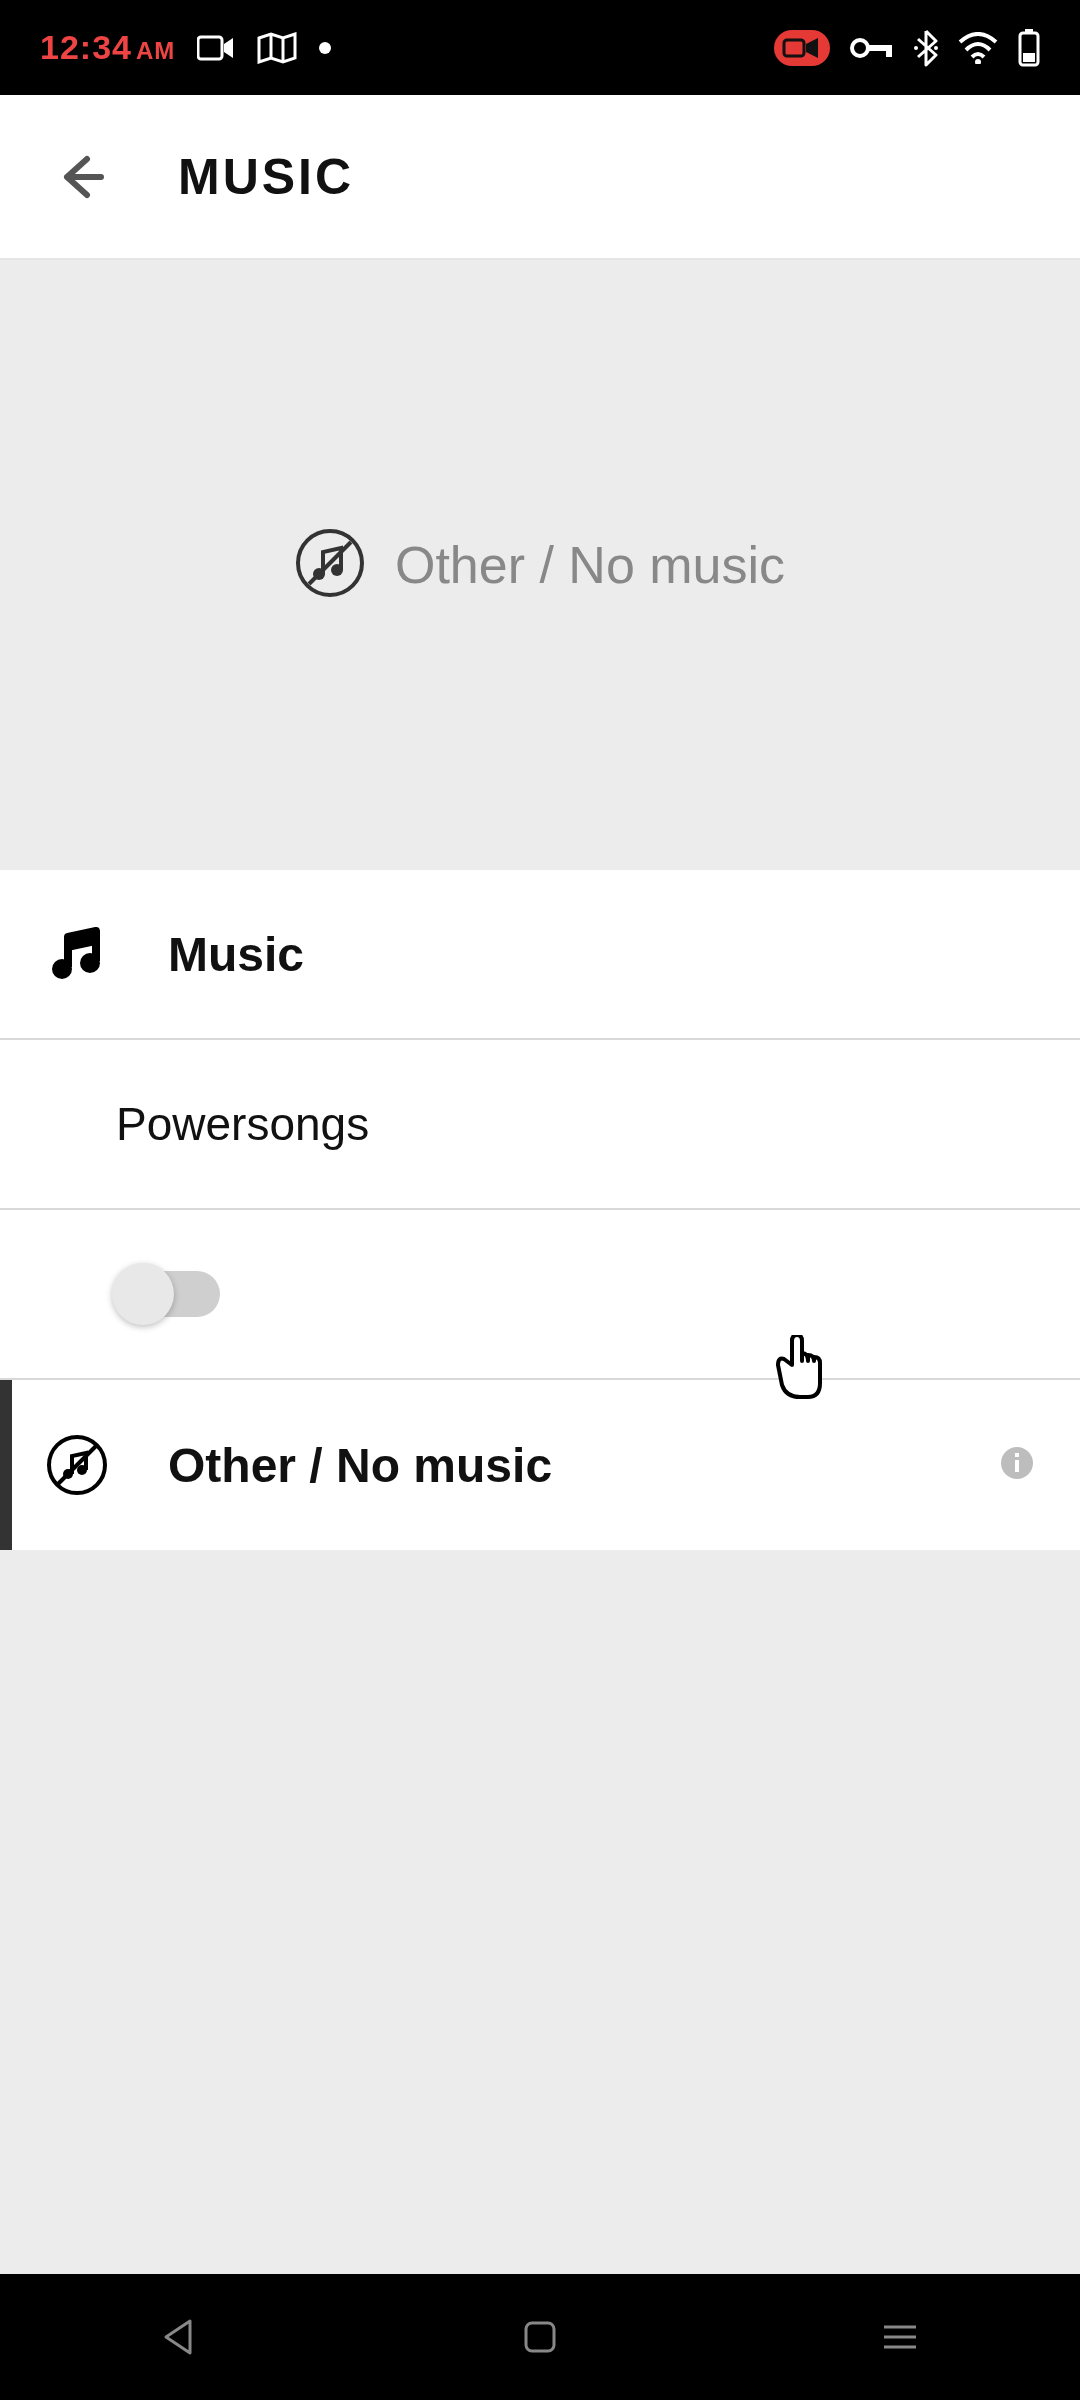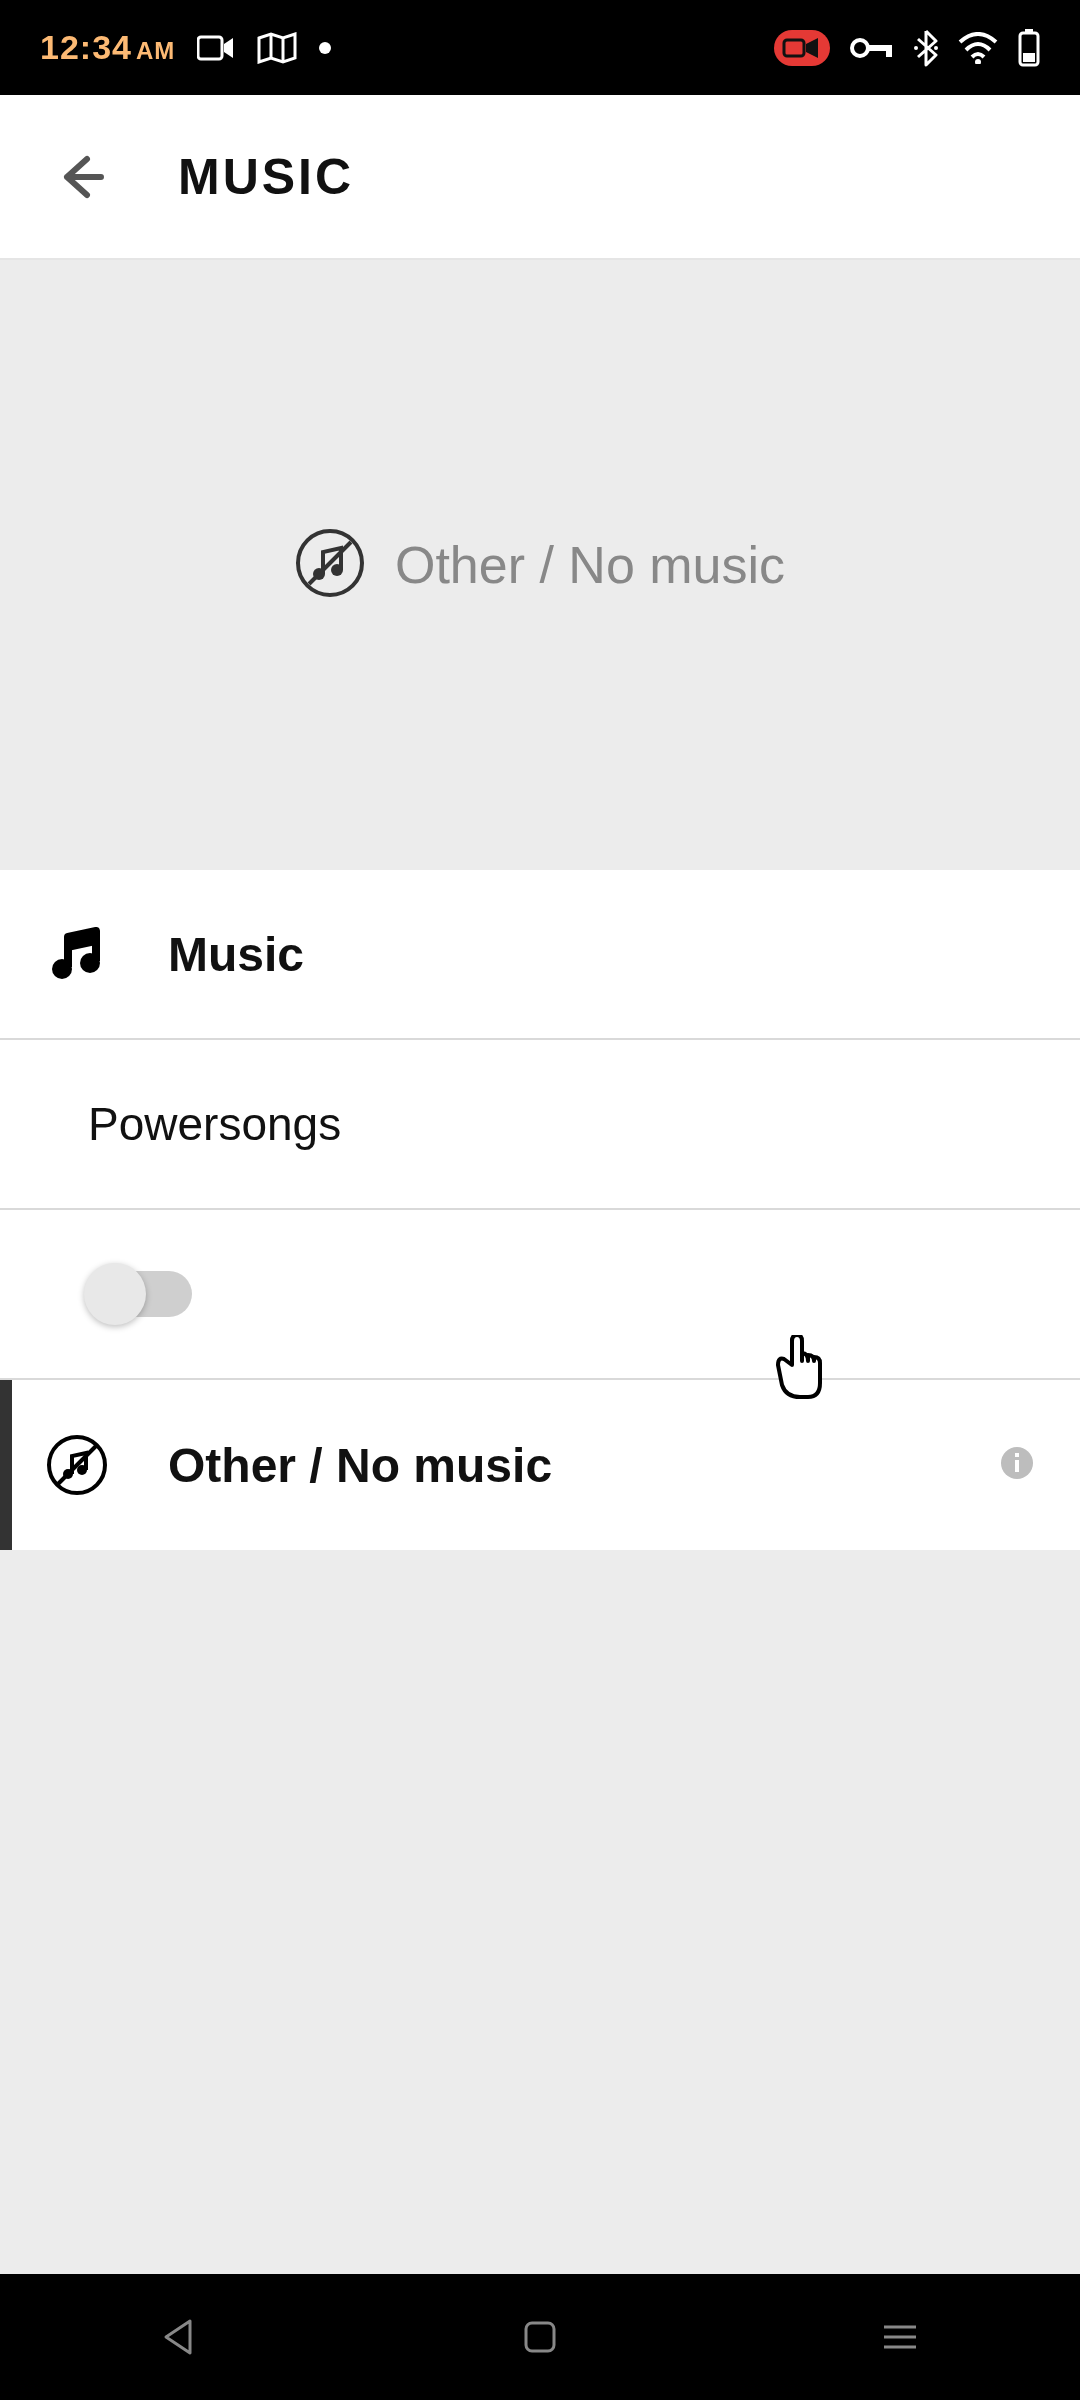--- a/index.html
+++ b/index.html
@@ -1,18 +1,18 @@
 <!DOCTYPE html>
 <html><head>
 <meta charset="utf-8">
 <style>
   * { box-sizing: border-box; margin: 0; padding: 0; }
   html, body { width: 1080px; height: 2400px; font-family: -apple-system, Helvetica, Arial, sans-serif; background: #ececec; overflow: hidden; }
 
-  .status-bar { width: 1080px; height: 95px; background: #000; color: #fdba74; display: flex; align-items: center; justify-content: space-between; padding: 0 40px; }
+  .status-bar { width: 1080px; height: 95px; background: #000; color: #ef4444; display: flex; align-items: center; justify-content: space-between; padding: 0 40px; }
   .status-left { display: flex; align-items: center; gap: 22px; }
   .status-time { font-size: 34px; font-weight: 600; letter-spacing: 1px; }
   .status-time .ampm { font-size: 24px; margin-left: 4px; }
   .status-right { display: flex; align-items: center; gap: 20px; }
   .status-icon { display: inline-flex; }
   .status-dot { width: 12px; height: 12px; border-radius: 50%; background: #fff; }
 
   .app-bar { width: 1080px; height: 165px; background: #fff; display: flex; align-items: center; padding-left: 46px; border-bottom: 2px solid #e5e5e5; }
   .back-btn { width: 70px; height: 70px; display: flex; align-items: center; justify-content: center; }
   .app-title { margin-left: 62px; font-size: 50px; font-weight: 800; letter-spacing: 3px; color: #111; text-transform: uppercase; font-family: Arial, sans-serif; font-stretch: condensed; }
@@ -21,21 +21,21 @@
   .hero-text { font-size: 52px; color: #888; font-weight: 400; }
 
   .list { width: 1080px; background: #fff; }
   .row { width: 1080px; min-height: 170px; background: #fff; display: flex; align-items: center; padding: 0 46px; border-bottom: 2px solid #d9d9d9; position: relative; }
   .row.last { border-bottom: none; }
   .row.selected::before { content: ""; position: absolute; left: 0; top: 0; bottom: 0; width: 12px; background: #333; }
   .row-icon { width: 80px; display: flex; align-items: center; justify-content: flex-start; }
   .row-icon.spacer { width: 122px; }
   .row-label { font-size: 46px; color: #111; font-weight: 500; flex: 1; }
   .row-label.bold { font-weight: 700; font-size: 48px; }
-  .no-icon-pad { padding-left: 88px; }
+  .no-icon-pad { padding-left: 116px; }
   .info-icon { margin-left: 22px; }
 
   .toggle { width: 104px; height: 46px; border-radius: 24px; background: #cfcfcf; position: relative; margin-right: 20px; }
   .toggle .knob { position: absolute; left: -4px; top: -8px; width: 62px; height: 62px; border-radius: 50%; background: #e8e8e8; box-shadow: 0 2px 6px rgba(0,0,0,0.25); }
 
   .pointer { position: absolute; left: 770px; top: 1335px; pointer-events: none; }
 
   .filler { width: 1080px; flex: 1; background: #ececec; }
 
   .nav-bar { position: absolute; bottom: 0; left: 0; width: 1080px; height: 126px; background: #000; display: flex; align-items: center; justify-content: space-around; }

